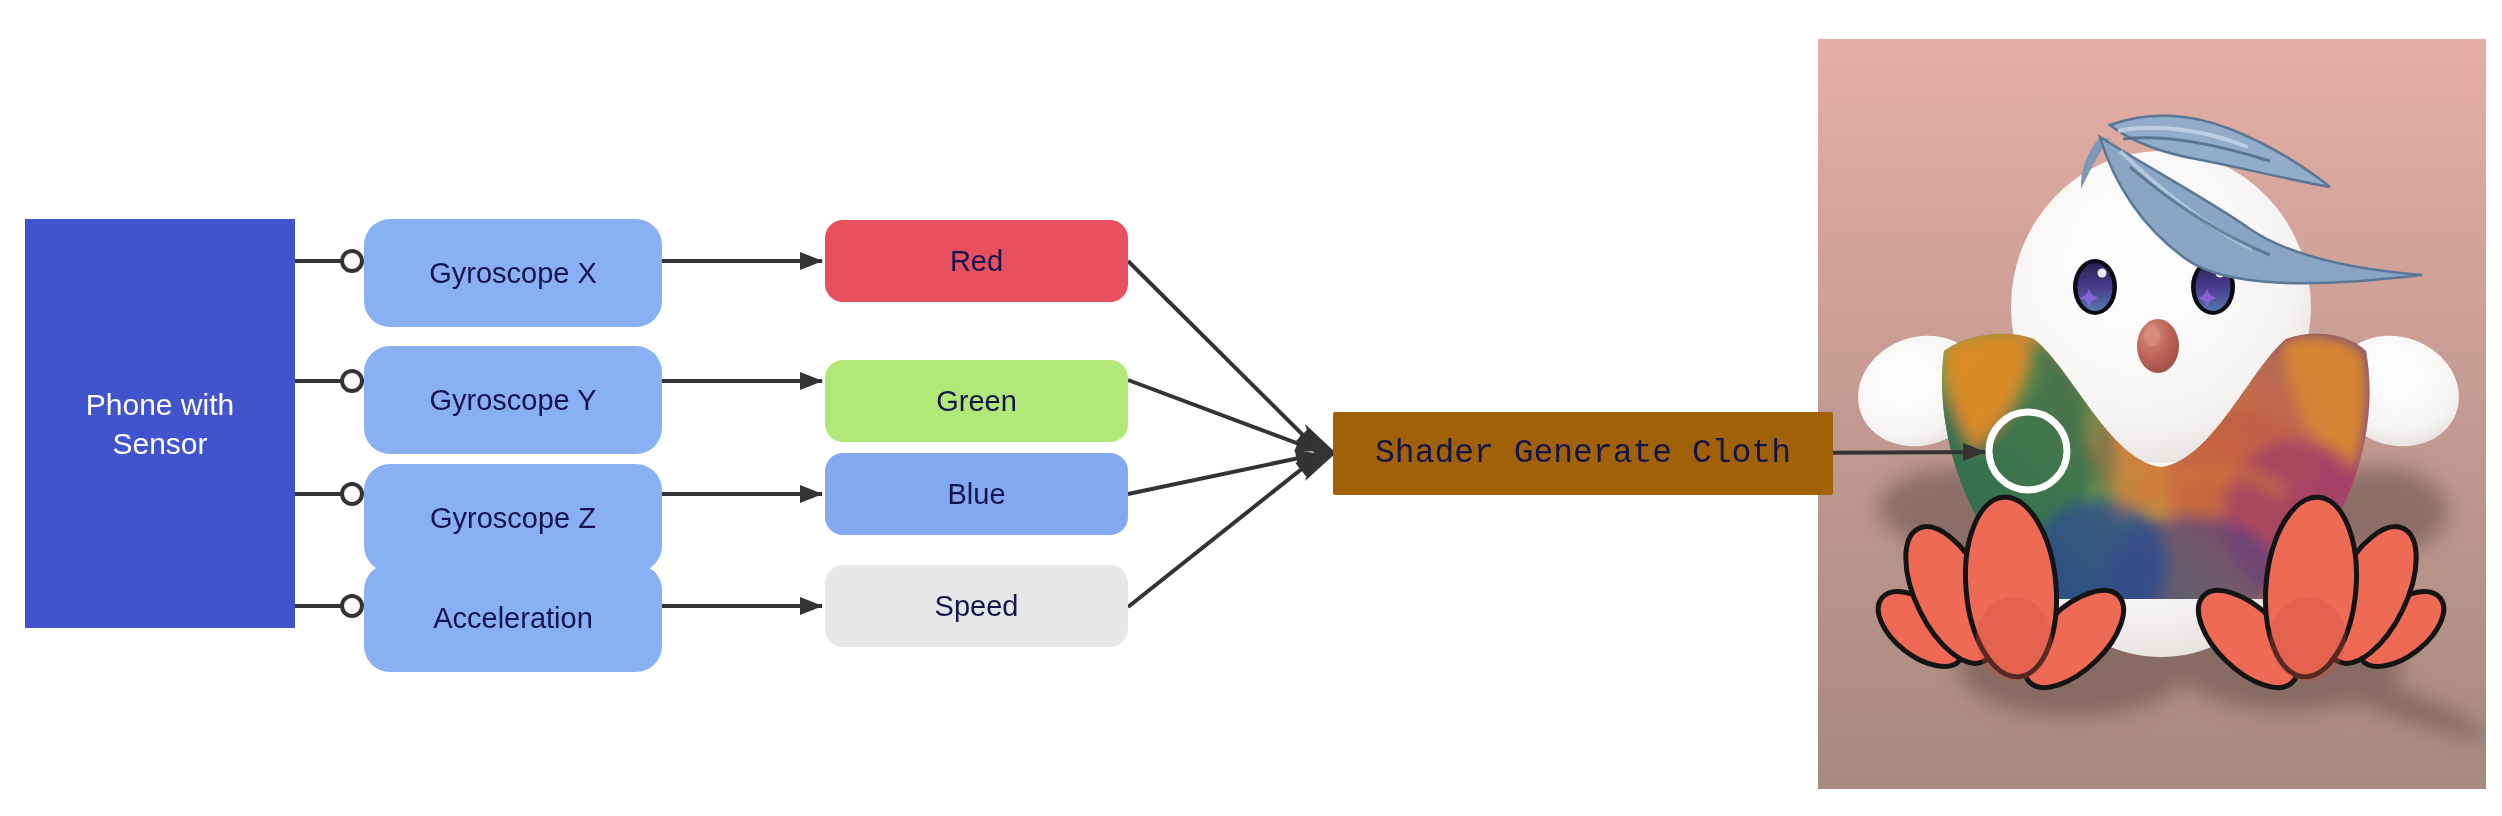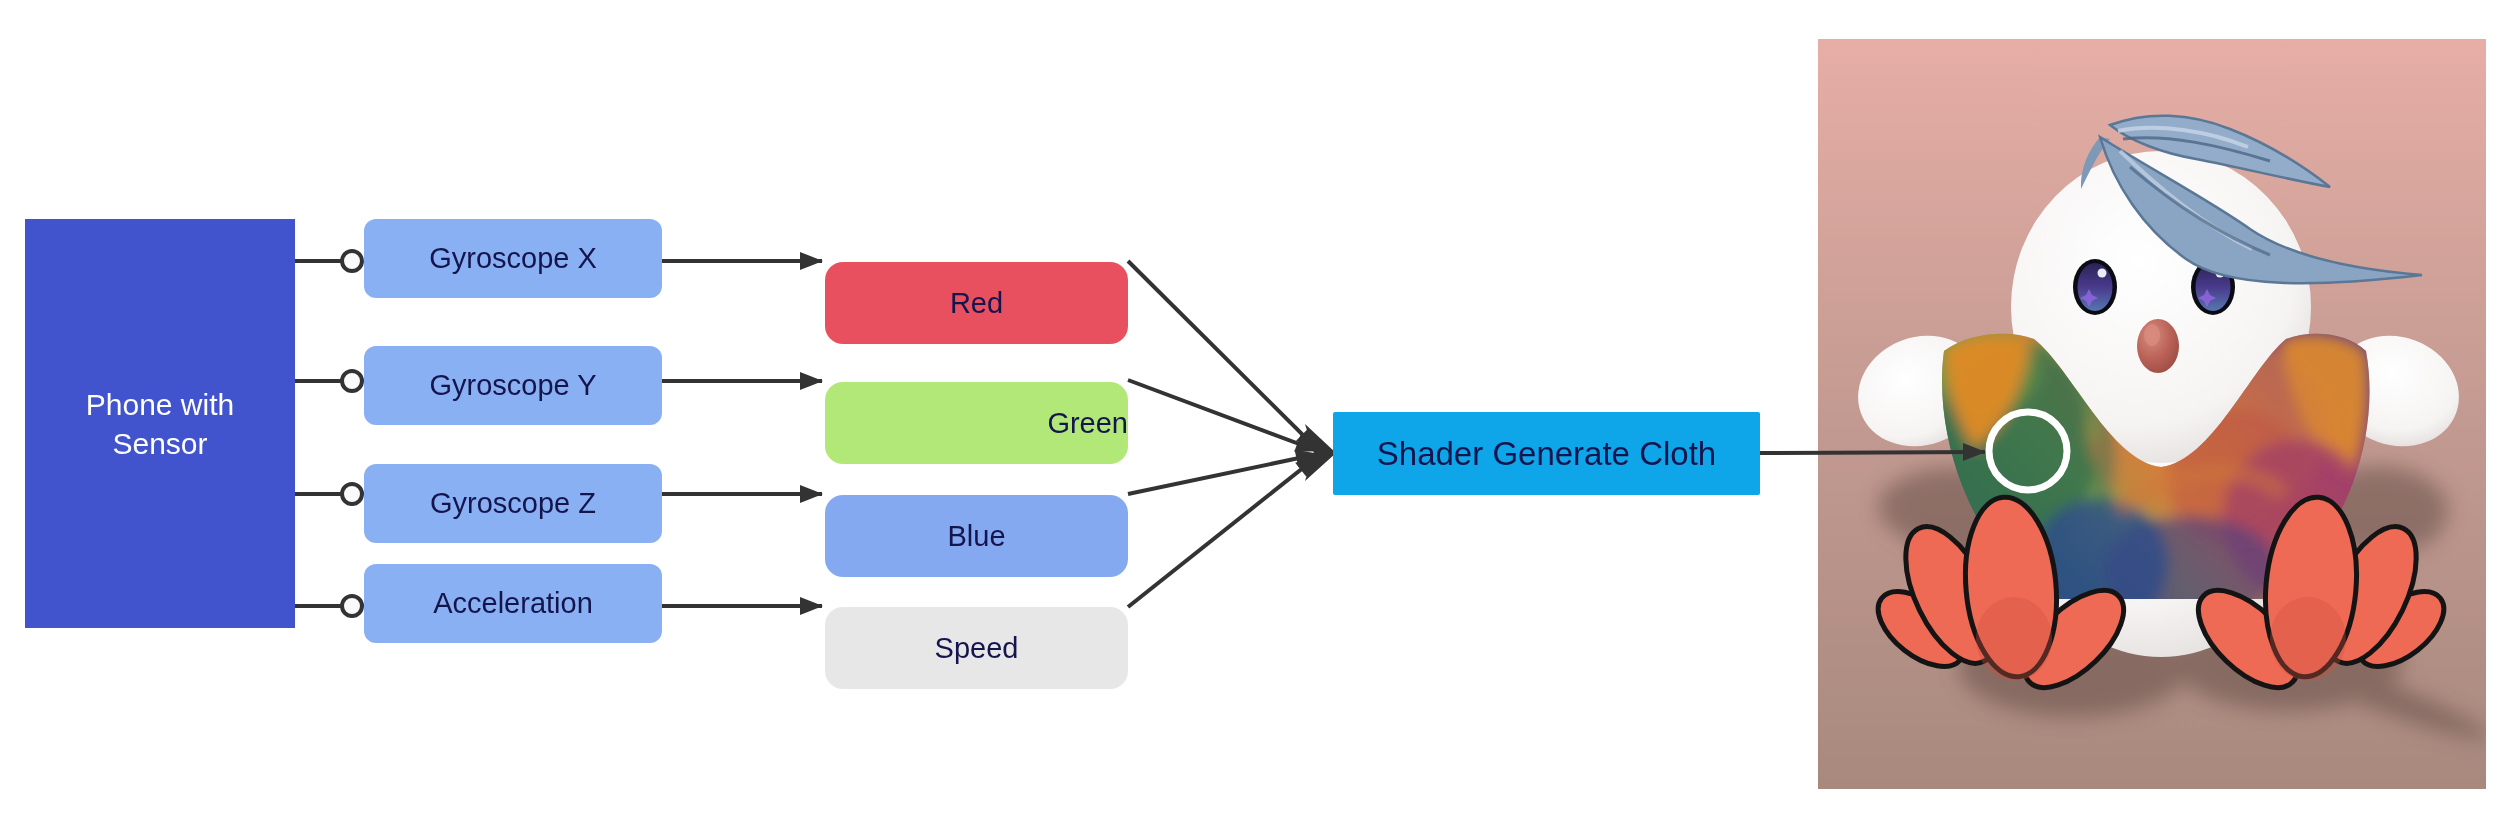--- a/index.html
+++ b/index.html
@@ -11,34 +11,34 @@
   .node {
     position:absolute; display:flex; align-items:center; justify-content:center;
     text-align:center; box-sizing:border-box; z-index:3;
   }
   .source-node {
     left:25px; top:219px; width:270px; height:409px;
     background:#4254cd; color:#ffffff; font-size:30px; line-height:39px;
     padding:0 14px;
   }
   .pill {
-    left:364px; width:298px; height:79px; border-radius:12px;
+    left:364px; width:298px; height:108px; border-radius:26px;
     background:#8ab0f4; color:#15154e; font-size:29px;
   }
   .chan {
     left:825px; width:303px; height:82px; border-radius:18px;
-    color:#15154e; font-size:29px;margin-top:42px;
+    color:#15154e; font-size:29px;
   }
   .chan-red   { background:#e8505f; }
   .chan-green { background:#b2e878; }
   .chan-blue  { background:#84a9f0; }
   .chan-speed { background:#e7e7e7;align-items:center; }
   .processor-node {
-    left:1333px; top:412px; width:427px; height:83px;
-    background:#0ea5e9; color:#15154e; font-size:33px; border-radius:2px;
+    left:1333px; top:412px; width:500px; height:83px;
+    background:#a16207; color:#15154e; font-size:33px; border-radius:2px;font-family:Liberation Mono, monospace;
   }
   .preview {
     position:absolute; left:1818px; top:39px; width:668px; height:750px; z-index:1;
   }
 </style>
 </head>
 <body>
 
 <div class="canvas">
 
@@ -91,21 +91,21 @@
   <div class="node pill" style="top:452px;margin-top:12px;">
     <span>Gyroscope Z</span>
   </div>
   <div class="node pill" style="top:564px;">
     <span>Acceleration</span>
   </div>
 
   <div class="node chan chan-red" style="top:220px;">
     <span>Red</span>
   </div>
-  <div class="node chan chan-green" style="top:340px;justify-content:flex-end;">
+  <div class="node chan chan-green" style="top:360px;">
     <span>Green</span>
   </div>
   <div class="node chan chan-blue" style="top:453px;">
     <span>Blue</span>
   </div>
   <div class="node chan chan-speed" style="top:565px;">
     <span>Speed</span>
   </div>
 
   <div class="node processor-node">

